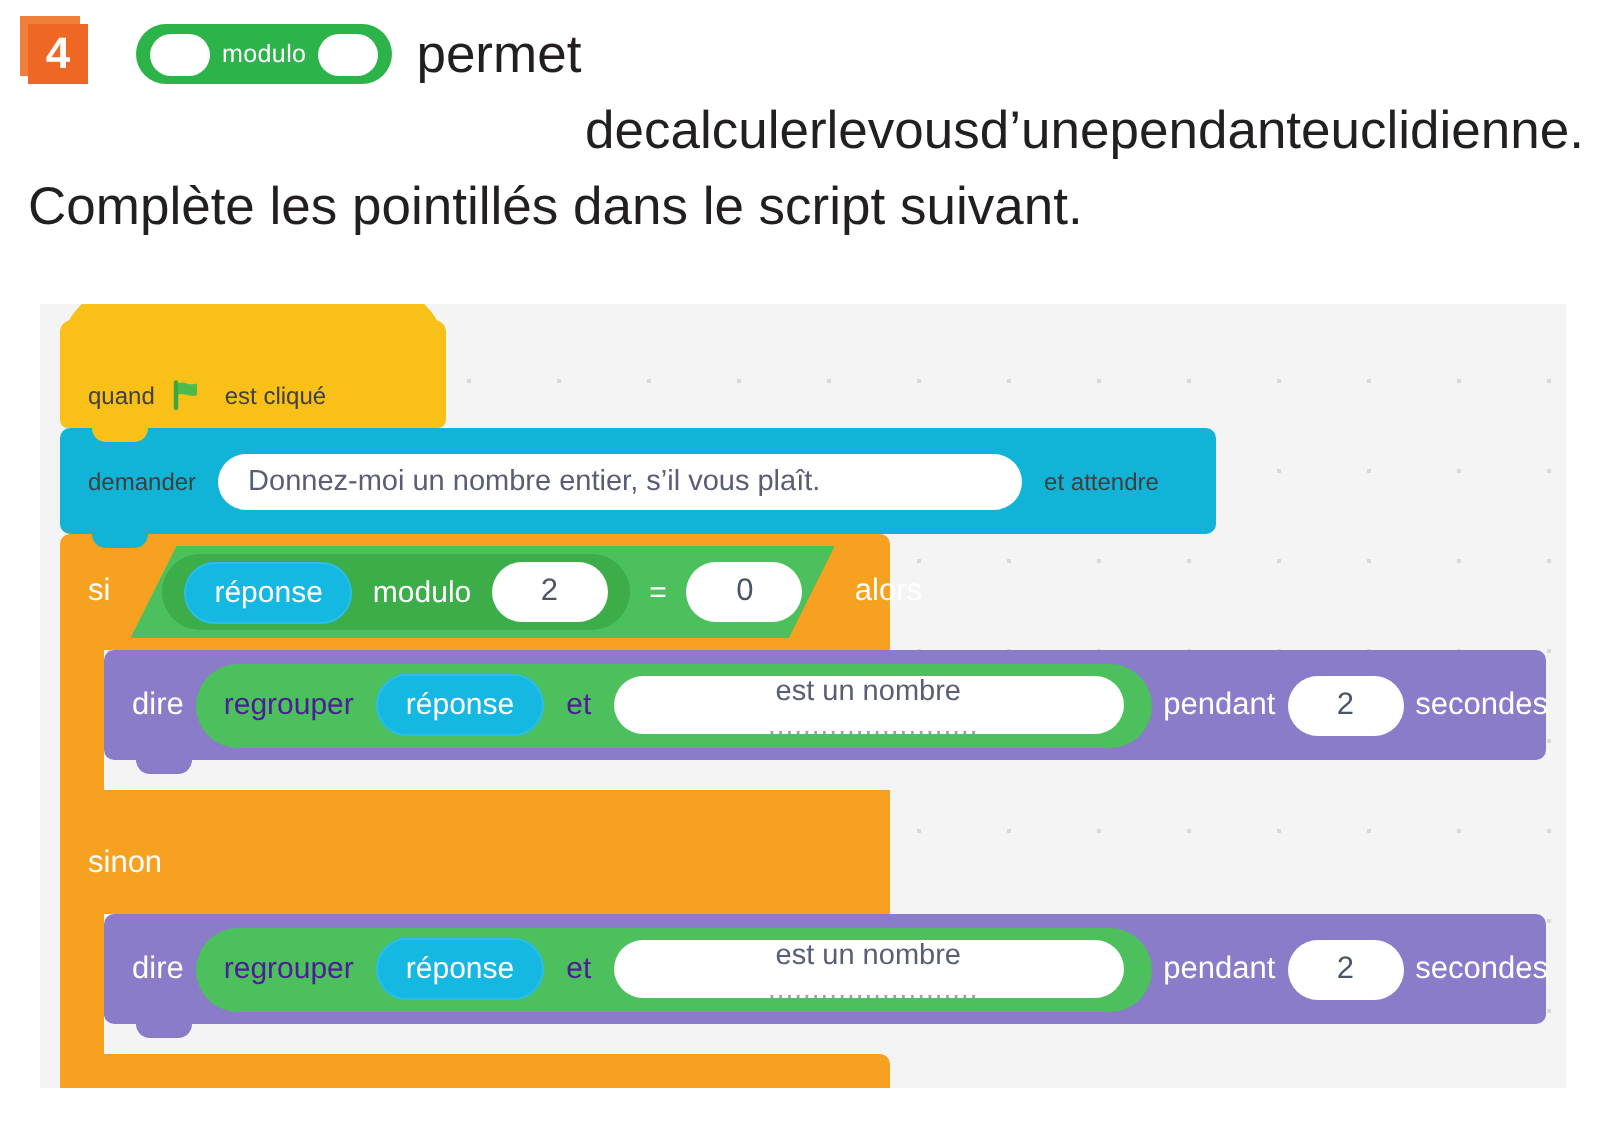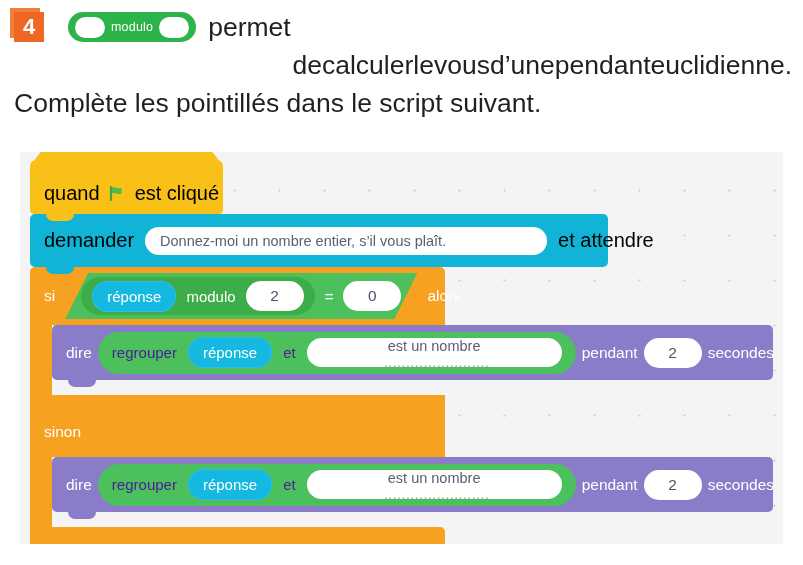--- a/index.html
+++ b/index.html
@@ -139,22 +139,22 @@
   .hat .row {
     position: absolute;
     left: 14px;
     bottom: 9px;
     display: flex;
     align-items: center;
     gap: 9px;
     z-index: 3;
   }
   .blk-label {
-    color: #000000;
-    font-size: 20px;
+    color: #404040;
+    font-size: 12px;
     white-space: nowrap;
   }
   .flag {
     width: 17px;
     height: 15px;
     position: relative;
     display: inline-block;
   }
   .flag svg { display: block; }
 

